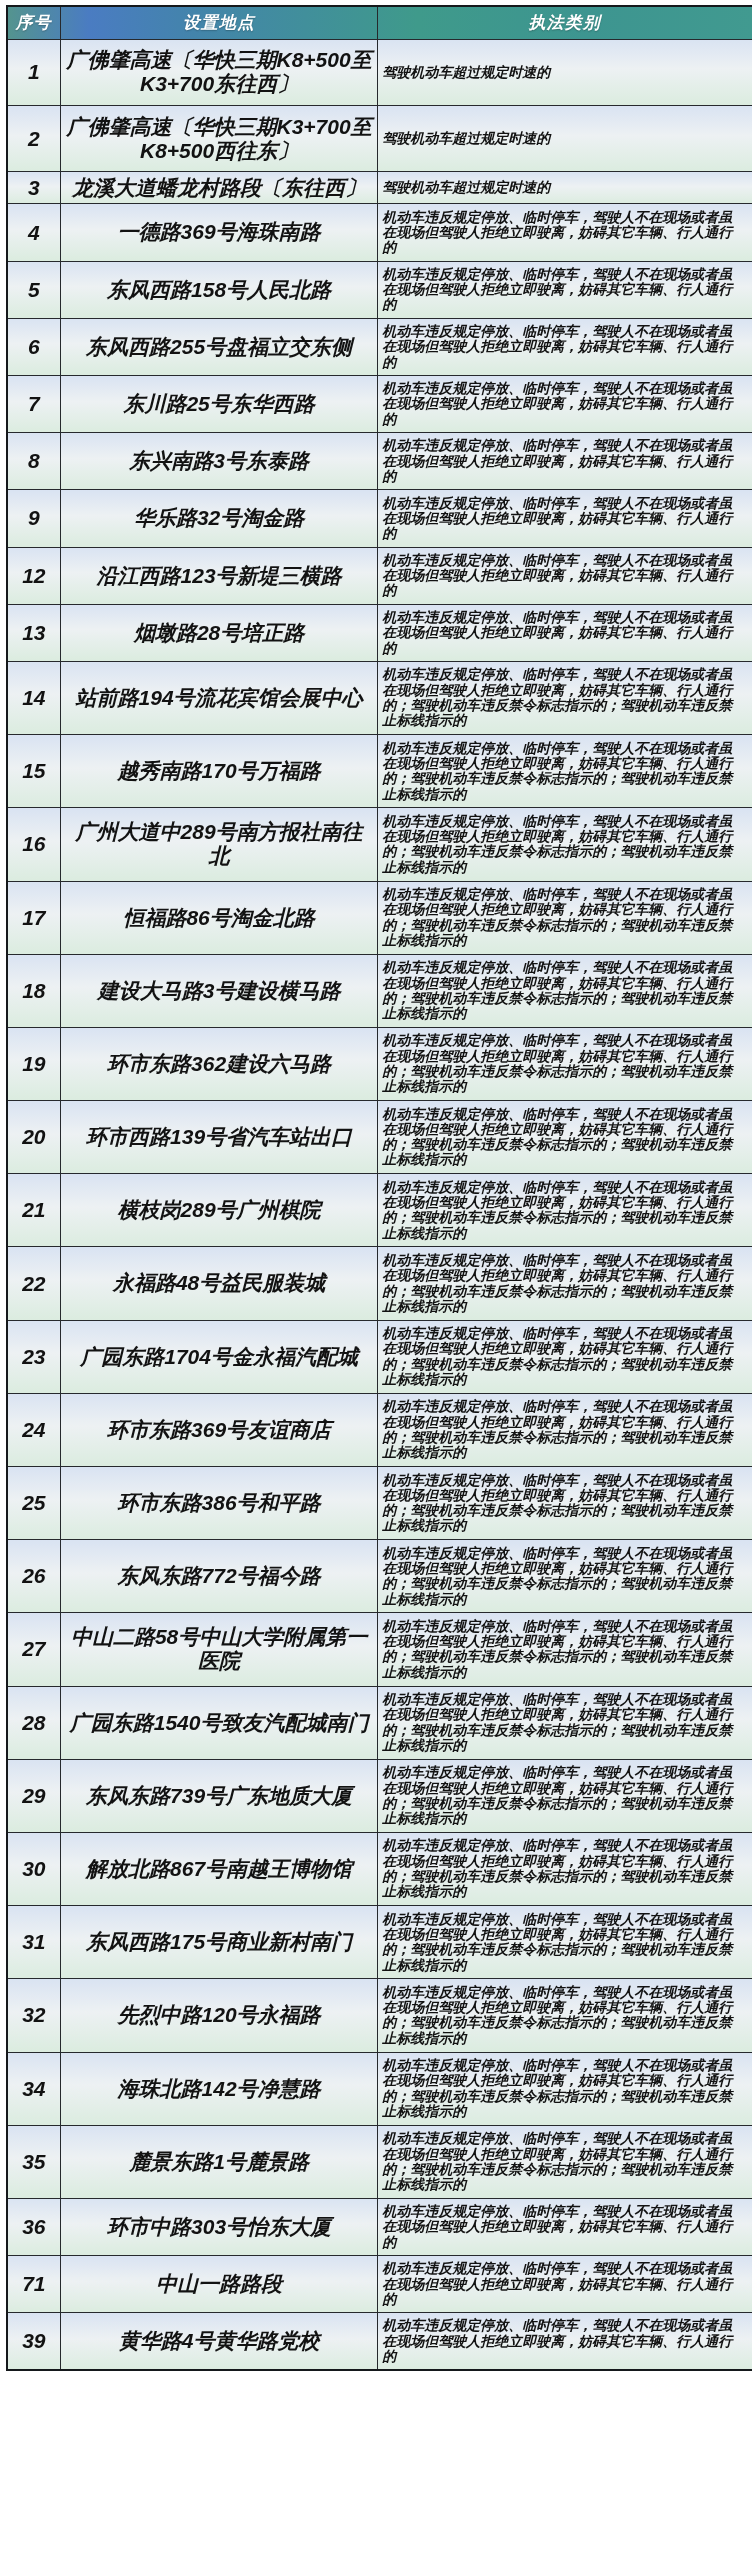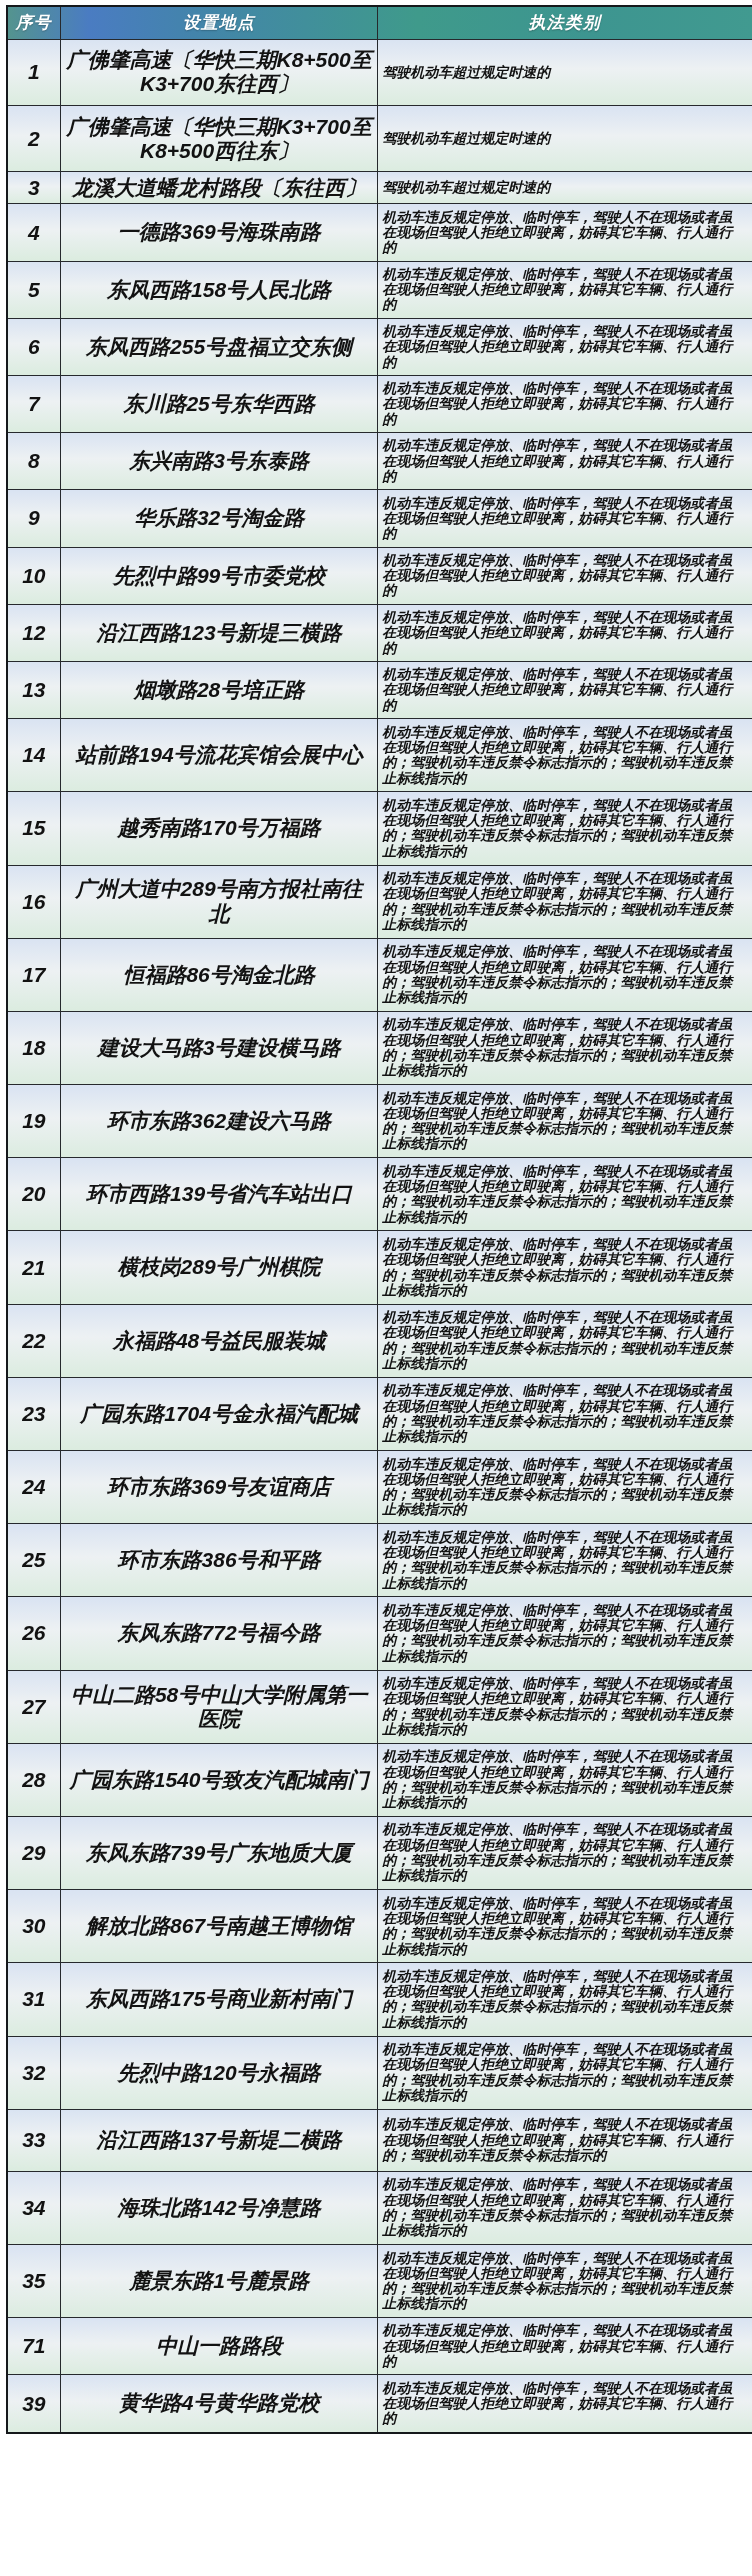--- a/index.html
+++ b/index.html
@@ -127,25 +127,20 @@
       <td class="no">8</td>
       <td class="loc">东兴南路3号东泰路</td>
       <td class="cat">机动车违反规定停放、临时停车，驾驶人不在现场或者虽在现场但驾驶人拒绝立即驶离，妨碍其它车辆、行人通行的</td>
     </tr>
         <tr class="h-b">
       <td class="no">9</td>
       <td class="loc">华乐路32号淘金路</td>
       <td class="cat">机动车违反规定停放、临时停车，驾驶人不在现场或者虽在现场但驾驶人拒绝立即驶离，妨碍其它车辆、行人通行的</td>
     </tr>
         <tr class="h-b">
-      <td class="no">10</td>
-      <td class="loc">先烈中路99号市委党校</td>
-      <td class="cat">机动车违反规定停放、临时停车，驾驶人不在现场或者虽在现场但驾驶人拒绝立即驶离，妨碍其它车辆、行人通行的</td>
-    </tr>
-        <tr class="h-b">
       <td class="no">12</td>
       <td class="loc">沿江西路123号新堤三横路</td>
       <td class="cat">机动车违反规定停放、临时停车，驾驶人不在现场或者虽在现场但驾驶人拒绝立即驶离，妨碍其它车辆、行人通行的</td>
     </tr>
         <tr class="h-b">
       <td class="no">13</td>
       <td class="loc">烟墩路28号培正路</td>
       <td class="cat">机动车违反规定停放、临时停车，驾驶人不在现场或者虽在现场但驾驶人拒绝立即驶离，妨碍其它车辆、行人通行的</td>
     </tr>
         <tr class="h-c">
@@ -236,36 +231,36 @@
         <tr class="h-c">
       <td class="no">31</td>
       <td class="loc">东风西路175号商业新村南门</td>
       <td class="cat">机动车违反规定停放、临时停车，驾驶人不在现场或者虽在现场但驾驶人拒绝立即驶离，妨碍其它车辆、行人通行的；驾驶机动车违反禁令标志指示的；驾驶机动车违反禁止标线指示的</td>
     </tr>
         <tr class="h-c">
       <td class="no">32</td>
       <td class="loc">先烈中路120号永福路</td>
       <td class="cat">机动车违反规定停放、临时停车，驾驶人不在现场或者虽在现场但驾驶人拒绝立即驶离，妨碍其它车辆、行人通行的；驾驶机动车违反禁令标志指示的；驾驶机动车违反禁止标线指示的</td>
     </tr>
-        <tr class="h-d">
-      <td class="no">33</td>
-      <td class="loc">沿江西路137号新堤二横路</td>
-      <td class="cat">机动车违反规定停放、临时停车，驾驶人不在现场或者虽在现场但驾驶人拒绝立即驶离，妨碍其它车辆、行人通行的；驾驶机动车违反禁令标志指示的</td>
-    </tr>
         <tr class="h-c">
       <td class="no">34</td>
       <td class="loc">海珠北路142号净慧路</td>
       <td class="cat">机动车违反规定停放、临时停车，驾驶人不在现场或者虽在现场但驾驶人拒绝立即驶离，妨碍其它车辆、行人通行的；驾驶机动车违反禁令标志指示的；驾驶机动车违反禁止标线指示的</td>
     </tr>
         <tr class="h-c">
       <td class="no">35</td>
       <td class="loc">麓景东路1号麓景路</td>
       <td class="cat">机动车违反规定停放、临时停车，驾驶人不在现场或者虽在现场但驾驶人拒绝立即驶离，妨碍其它车辆、行人通行的；驾驶机动车违反禁令标志指示的；驾驶机动车违反禁止标线指示的</td>
     </tr>
         <tr class="h-b">
+      <td class="no">36</td>
+      <td class="loc">环市中路303号怡东大厦</td>
+      <td class="cat">机动车违反规定停放、临时停车，驾驶人不在现场或者虽在现场但驾驶人拒绝立即驶离，妨碍其它车辆、行人通行的</td>
+    </tr>
+        <tr class="h-b">
       <td class="no">71</td>
       <td class="loc">中山一路路段</td>
       <td class="cat">机动车违反规定停放、临时停车，驾驶人不在现场或者虽在现场但驾驶人拒绝立即驶离，妨碍其它车辆、行人通行的</td>
     </tr>
         <tr class="h-b">
       <td class="no">39</td>
       <td class="loc">黄华路4号黄华路党校</td>
       <td class="cat">机动车违反规定停放、临时停车，驾驶人不在现场或者虽在现场但驾驶人拒绝立即驶离，妨碍其它车辆、行人通行的</td>
     </tr>
       </tbody>

